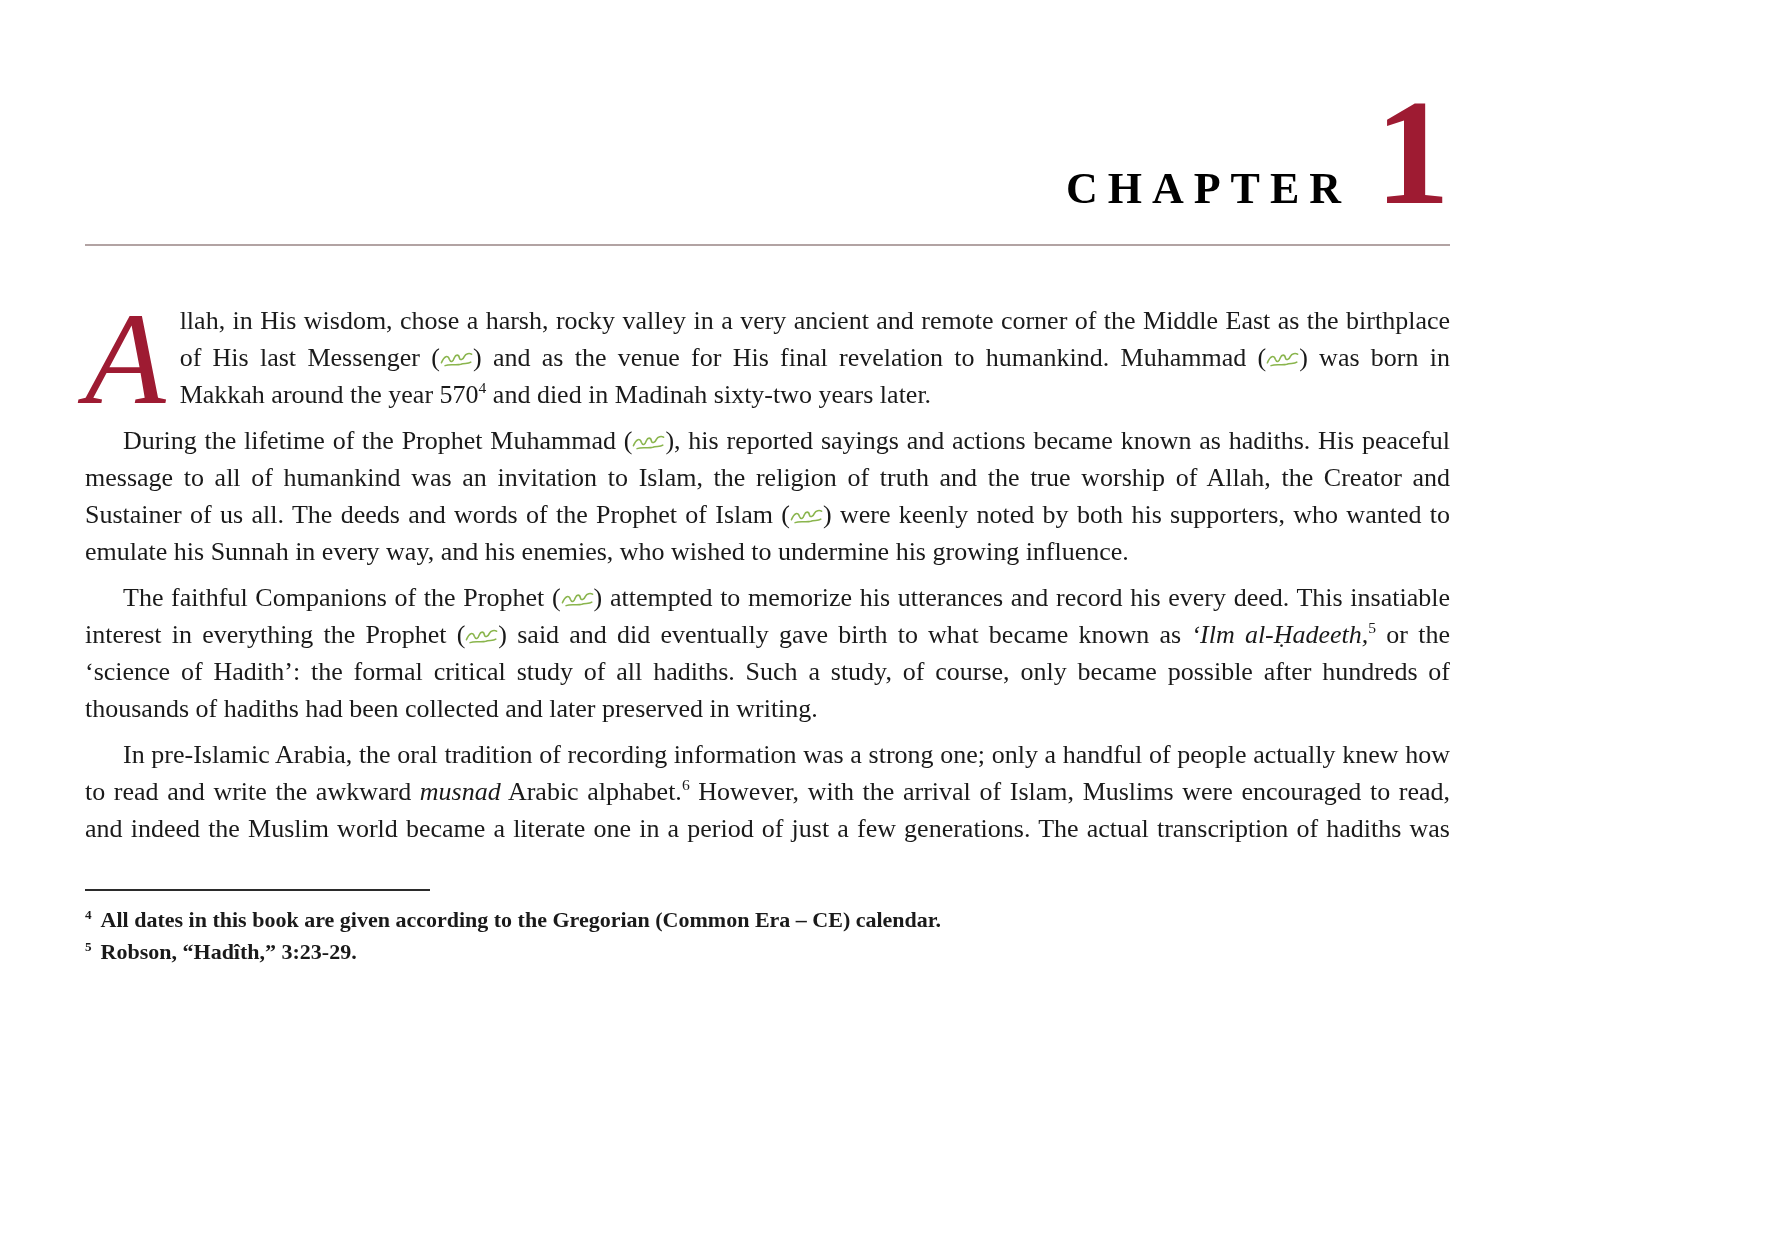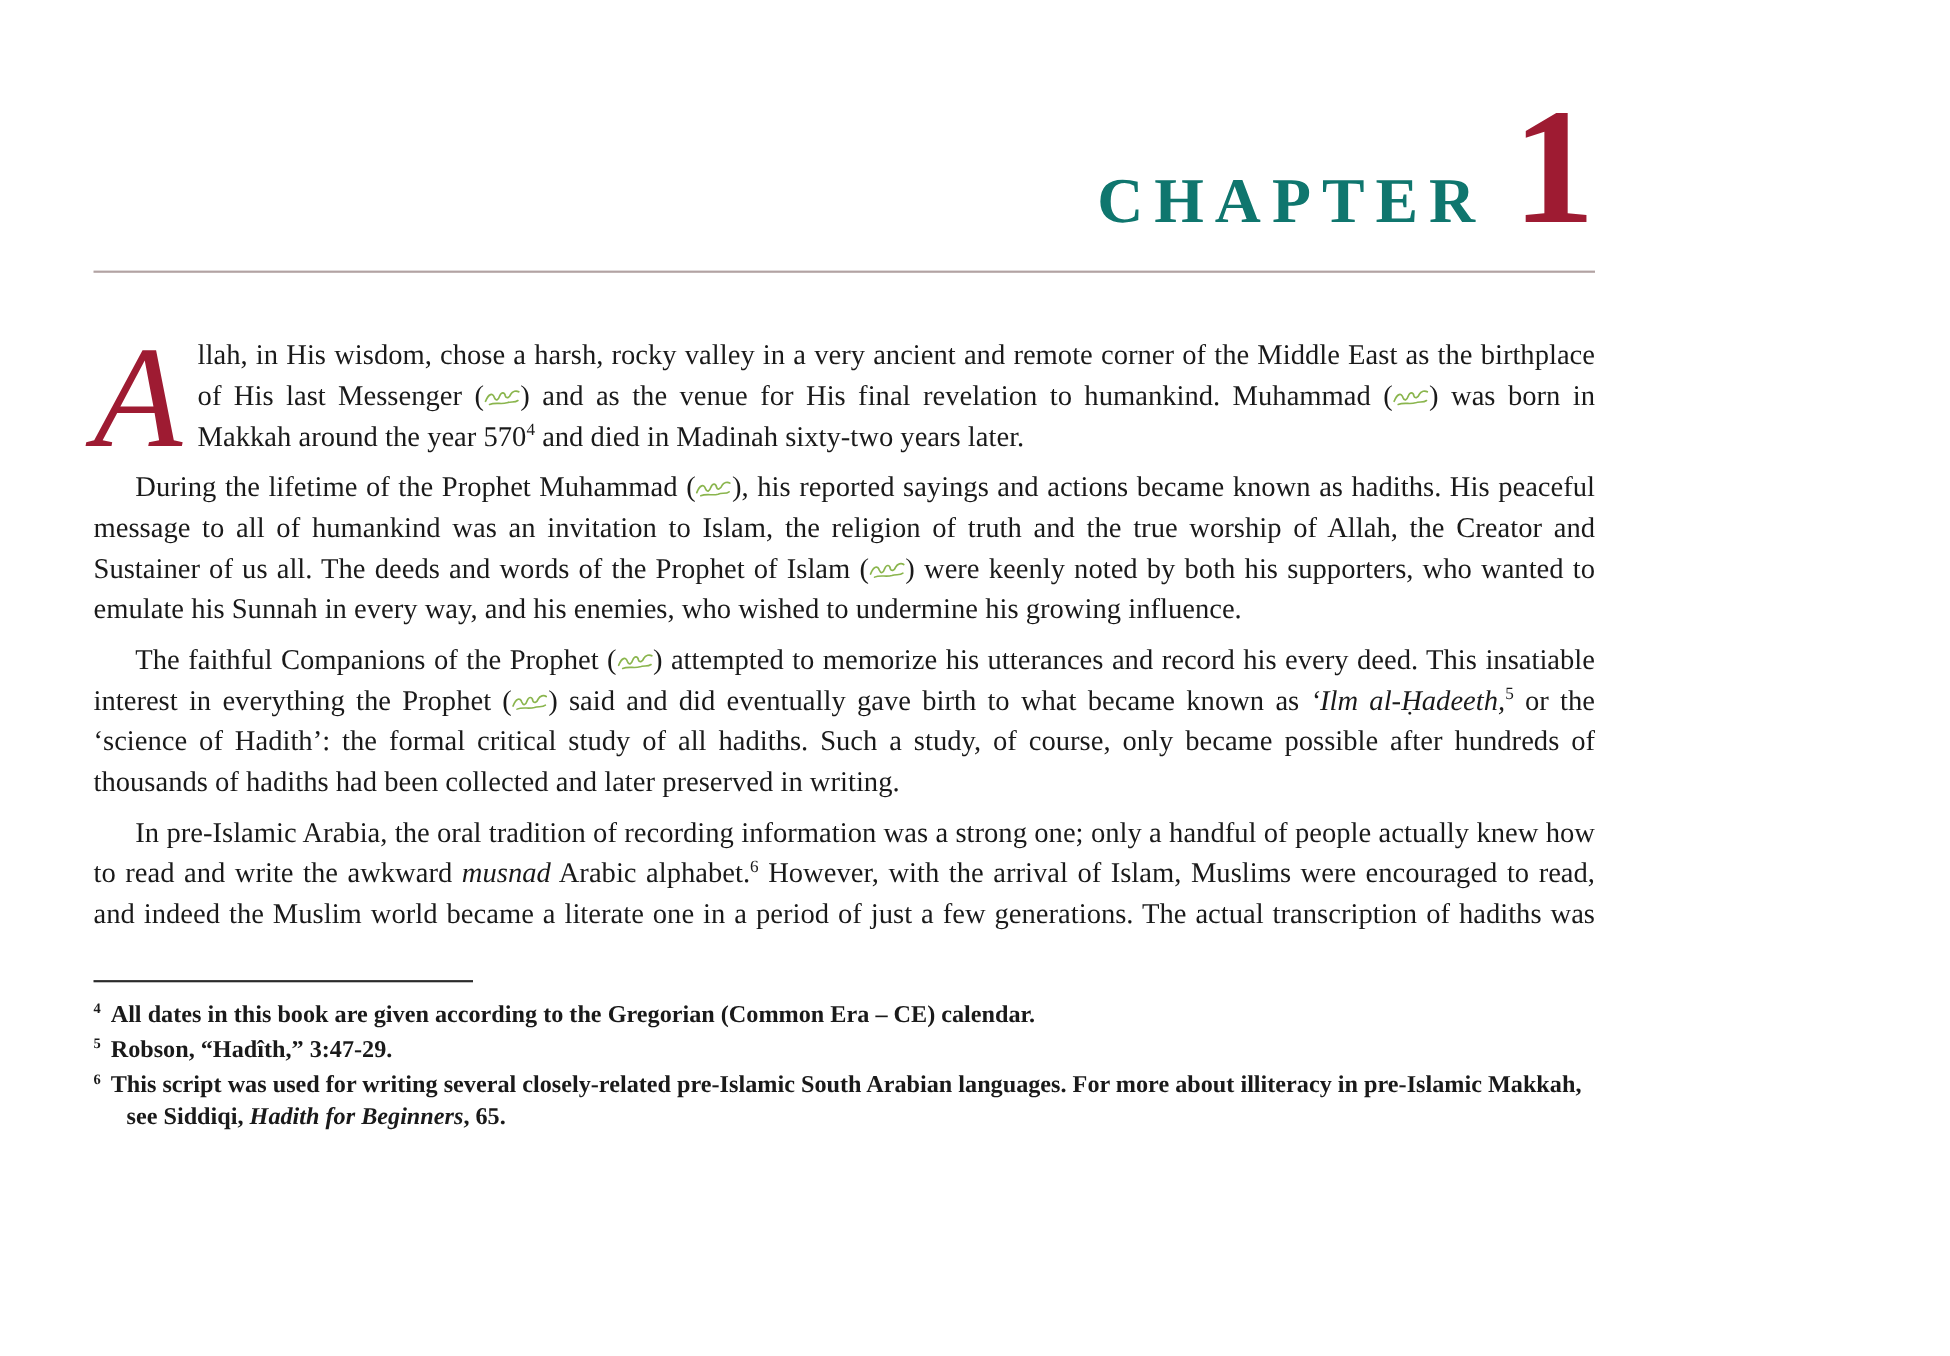--- a/index.html
+++ b/index.html
@@ -24,24 +24,24 @@
     width: 1365px;
   }
   .chapter-header {
     display: flex;
     justify-content: flex-end;
     align-items: baseline;
     gap: 24px;
     margin-top: 92px;
   }
   .chapter-label {
-    font-size: 58px;
+    font-size: 44px;
     font-weight: bold;
     letter-spacing: 10px;
-    color: #0f766e;
+    color: #000000;
   }
   .chapter-number {
     font-size: 150px;
     font-weight: bold;
     line-height: 0.8;
     color: var(--accent-red, #9e1b32);
   }
   .header-rule {
     height: 2px;
     background: var(--rule-color, #b2a3a3);
@@ -130,19 +130,18 @@
     </svg>) attempted to memorize his utterances and record his every deed. This insatiable interest in everything the Prophet (<svg viewBox="0 0 46 26" aria-hidden="true" class="honorific">
       <path d="M2 19 C6 9 11 8 13 14 C15 19 18 18 20 12 C22 7 26 7 27 12 C28 16 32 15 34 10 C36 6 41 5 44 7" fill="none" stroke="currentColor" stroke-width="2.2" stroke-linecap="round"></path>
       <path d="M7 23 C14 20 22 23 29 21 C34 19 39 21 43 18" fill="none" stroke="currentColor" stroke-width="2" stroke-linecap="round"></path>
     </svg>) said and did eventually gave birth to what became known as <i>‘Ilm al-Ḥadeeth,</i><sup>5</sup> or the ‘science of Hadith’: the formal critical study of all hadiths. Such a study, of course, only became possible after hundreds of thousands of hadiths had been collected and later preserved in writing.</p>
       <p class="para indent continued">In pre-Islamic Arabia, the oral tradition of recording information was a strong one; only a handful of people actually knew how to read and write the awkward <i>musnad</i> Arabic alphabet.<sup>6</sup> However, with the arrival of Islam, Muslims were encouraged to read, and indeed the Muslim world became a literate one in a period of just a few generations. The actual transcription of hadiths was</p>
     </main>
 
     <footer class="footnotes">
       <div class="footnote-rule"></div>
       <div class="footnote"><sup class="fn-marker">4</sup><span class="fn-text">All dates in this book are given according to the Gregorian (Common Era – CE) calendar.</span></div>
-      <div class="footnote"><sup class="fn-marker">5</sup><span class="fn-text">Robson, “Hadîth,” 3:47-29.</span></div>
-      <div class="footnote"><sup class="fn-marker">6</sup><span class="fn-text">This script was used for writing several closely-related pre-Islamic South Arabian languages. For more about illiteracy in pre-Islamic Makkah, see Siddiqi, <i>Hadith for Beginners</i>, 65.</span></div>
+      <div class="footnote"><sup class="fn-marker">5</sup><span class="fn-text">Robson, “Hadîth,” 3:23-29.</span></div>
     </footer>
 
   </div>
 
 </div>
 
 </body></html>

